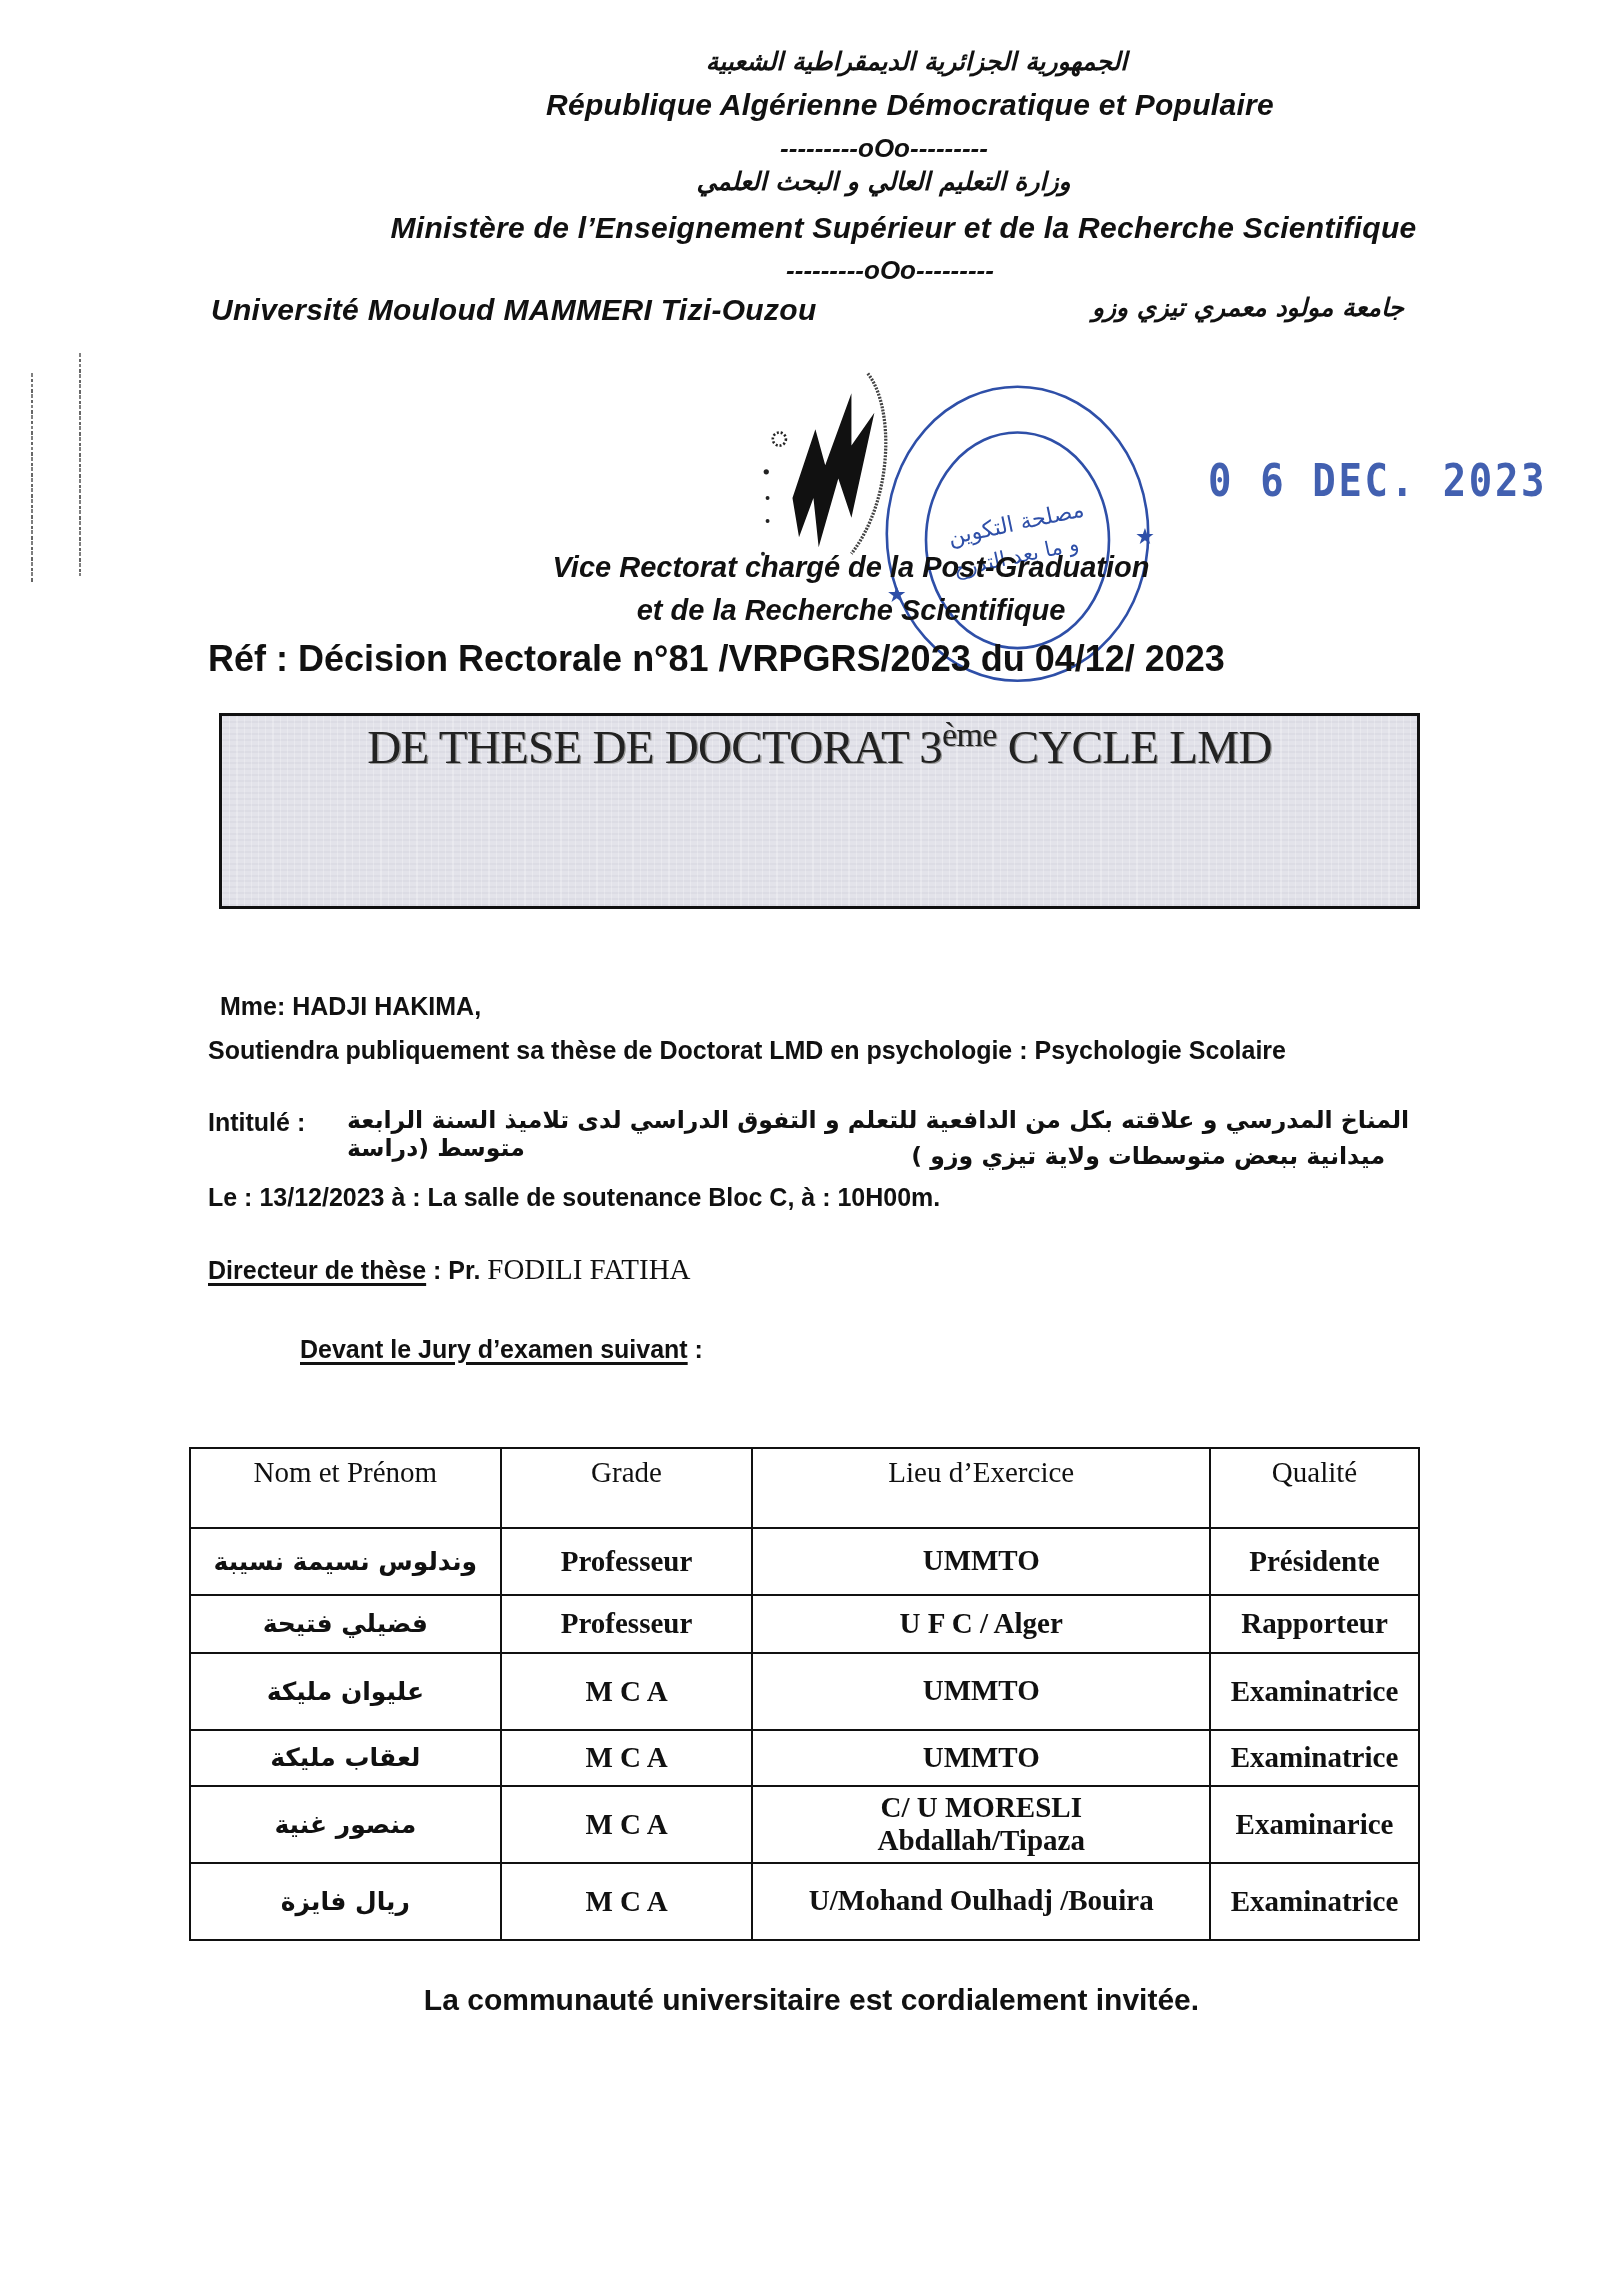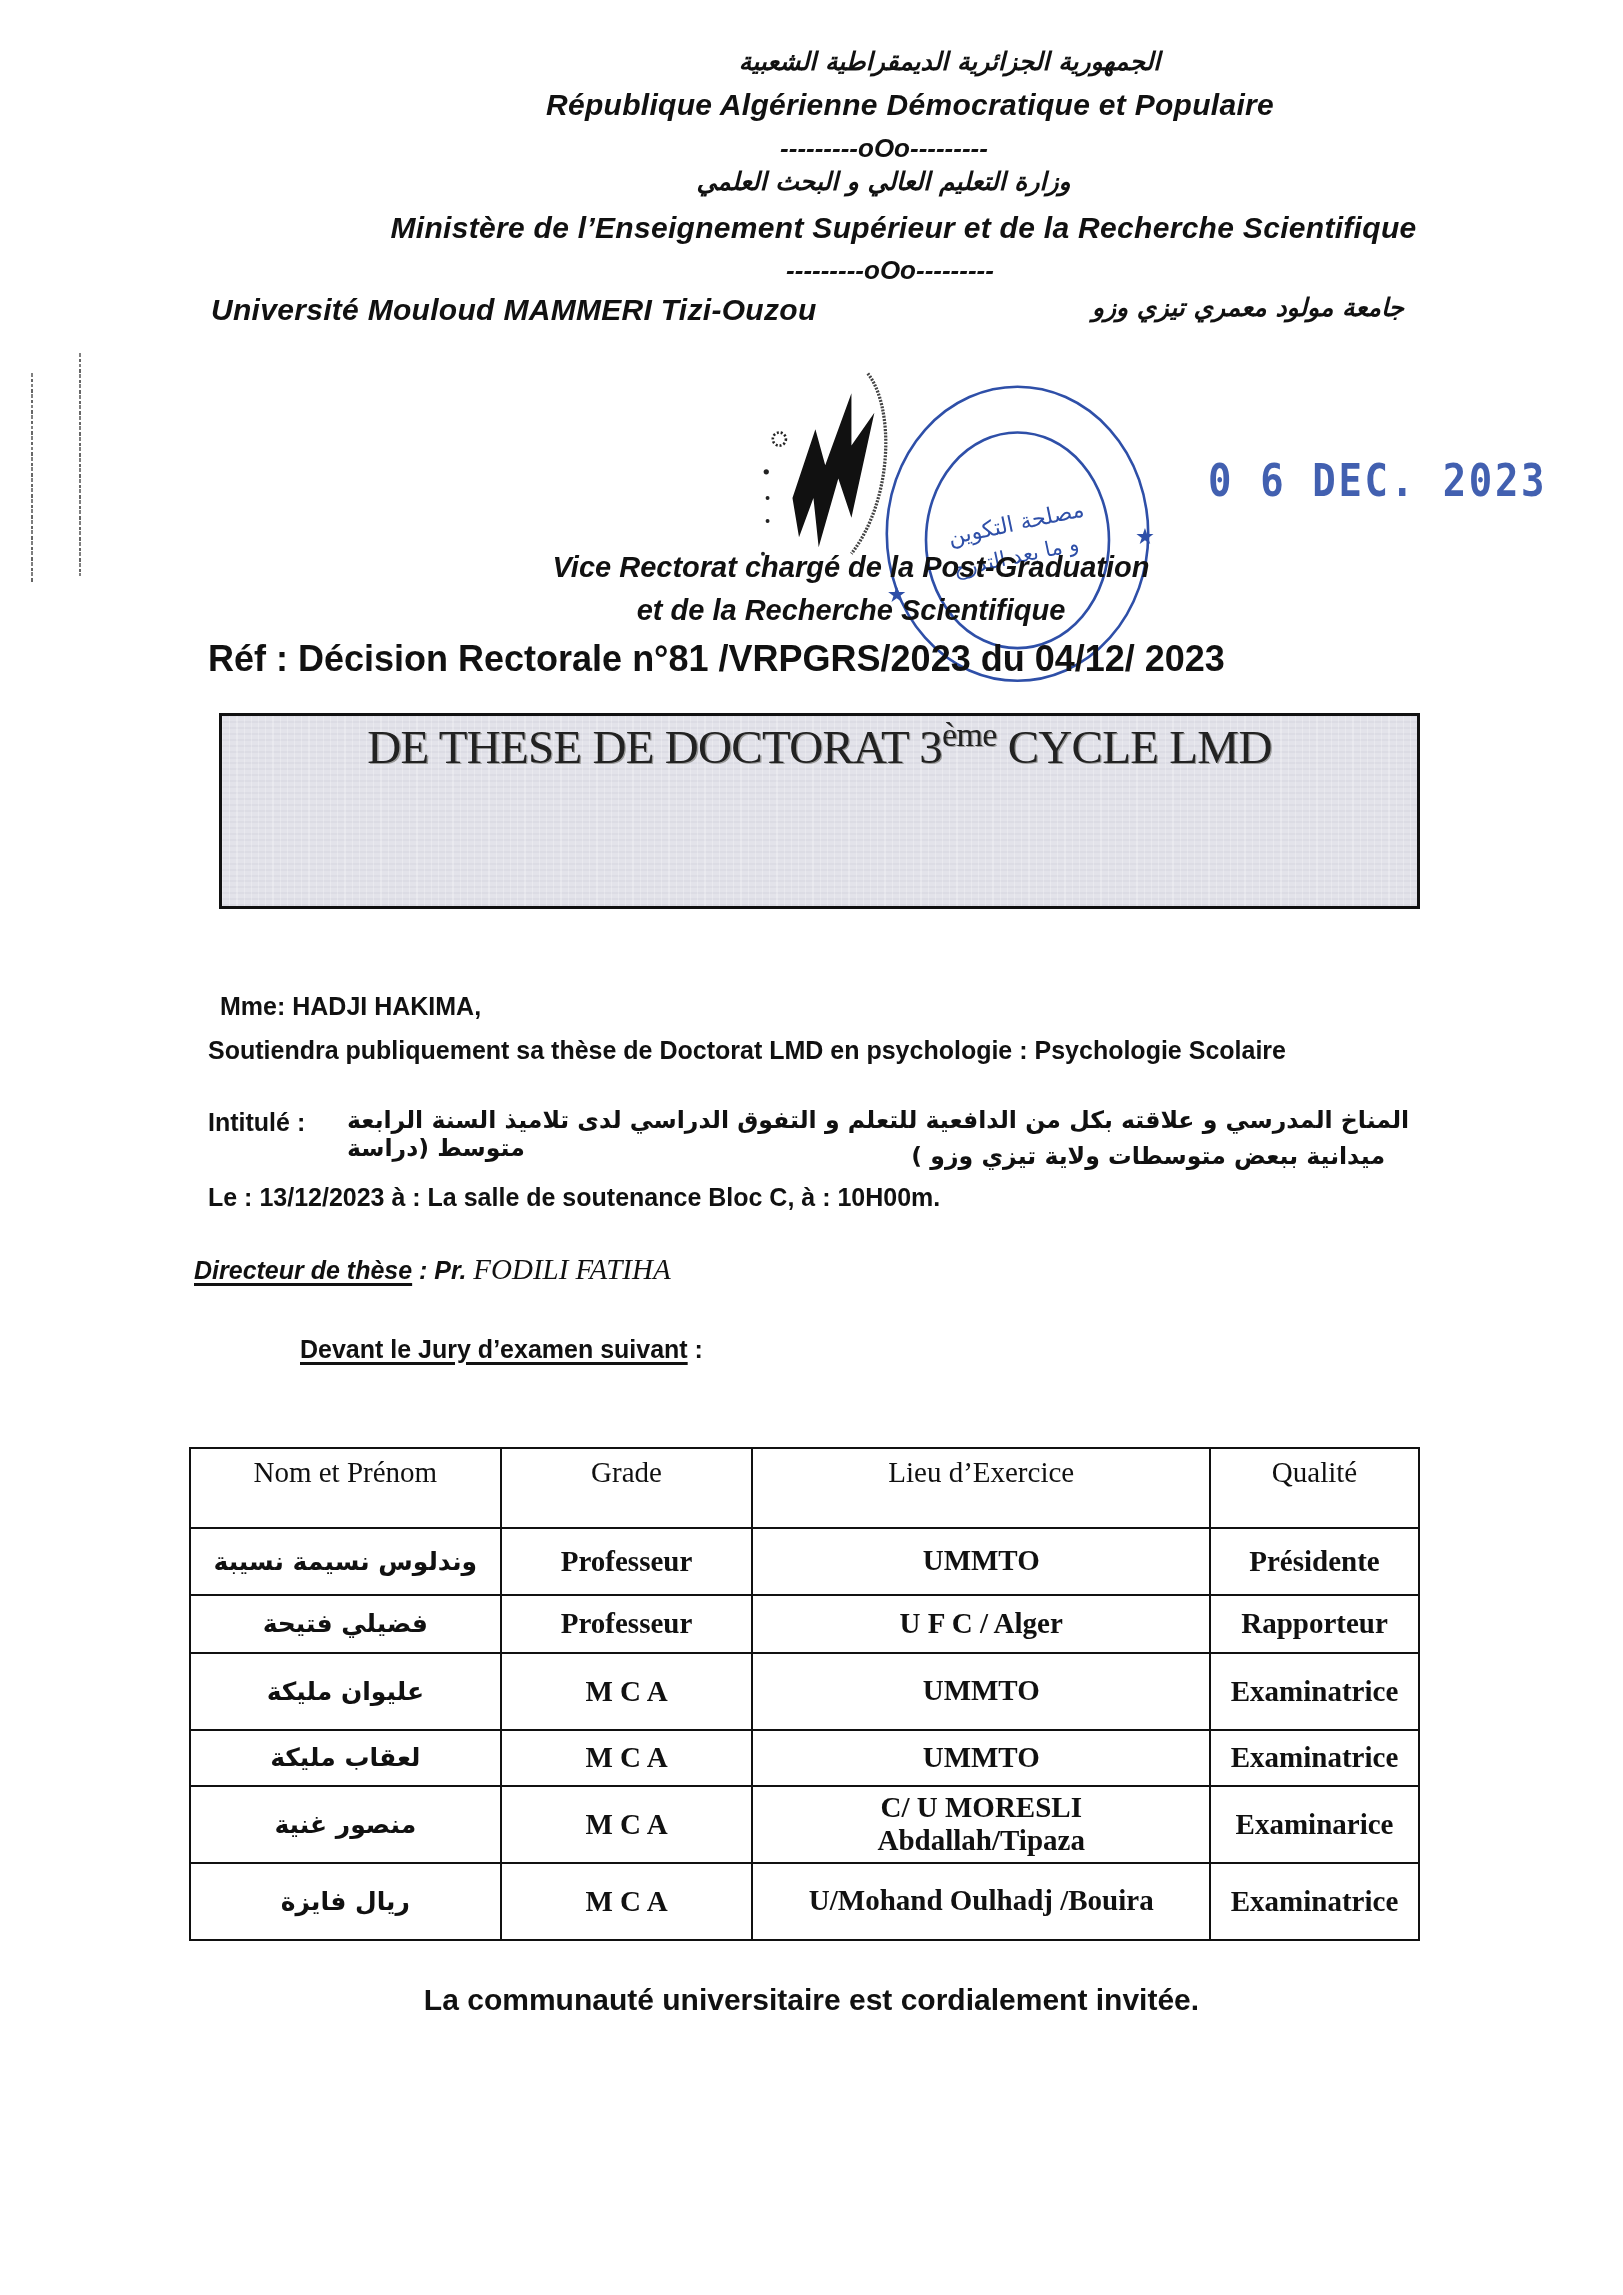--- a/index.html
+++ b/index.html
@@ -48,21 +48,21 @@
   #jury-table td.lieu { line-height: 1.15; }
 
   #closing { left: 0; width: 1623px; top: 1983px; font-family: "Liberation Sans", sans-serif; font-weight: bold; font-size: 30px; text-align: center; }
 </style>
 </head>
 <body>
 
 <div class="scan-line" style="left:31px; top:373px; height:209px;"></div>
 <div class="scan-line" style="left:79px; top:353px; height:223px;"></div>
 
-<div class="abs center ar-head" style="left:622px; width:655px; top:47px;">الجمهورية الجزائرية الديمقراطية الشعبية</div>
+<div class="abs center ar-head" style="left:589px; width:655px; top:47px;">الجمهورية الجزائرية الديمقراطية الشعبية</div>
 <div class="abs center fr-head" style="left:393px; width:1034px; top:88px;">République Algérienne Démocratique et Populaire</div>
 <div class="abs center ooo" style="left:655px; width:458px; top:133px;">---------oOo---------</div>
 <div class="abs center ar-head" style="left:589px; width:589px; top:167px;">وزارة التعليم العالي و البحث العلمي</div>
 <div class="abs center fr-head" style="left:249px; width:1309px; top:211px;">Ministère de l’Enseignement Supérieur et de la Recherche Scientifique</div>
 <div class="abs center ooo" style="left:661px; width:458px; top:255px;">---------oOo---------</div>
 <div class="abs fr-head" style="left:211px; top:293px;">Université Mouloud MAMMERI Tizi-Ouzou</div>
 <div class="abs ar-head" style="left:1021px; width:383px; top:293px; text-align:right;">جامعة مولود معمري تيزي وزو</div>
 
 <svg id="logo" class="abs" viewBox="0 0 230 290">
   <path d="M175 10 C 215 60, 215 200, 150 285" fill="none" stroke="#444" stroke-width="5" stroke-dasharray="3 2"></path>
@@ -101,21 +101,21 @@
   </div>
 </div>
 
 <div class="abs bt" style="left:220px; top:992px;">Mme: HADJI HAKIMA,</div>
 <div class="abs bt" style="left:208px; top:1031px; width:1257px; line-height:39px;">Soutiendra publiquement sa thèse de Doctorat LMD en psychologie : Psychologie Scolaire</div>
 <div class="abs bt" style="left:208px; top:1108px;">Intitulé :</div>
 <div class="abs ar-body" style="left:347px; width:1077px; top:1106px; text-align:left;">المناخ المدرسي و علاقته بكل من الدافعية للتعلم و التفوق الدراسي لدى تلاميذ السنة الرابعة متوسط (دراسة</div>
 <div class="abs ar-body" style="left:655px; width:730px; top:1142px; text-align:right;">ميدانية ببعض متوسطات ولاية تيزي وزو )</div>
 <div class="abs bt" style="left:208px; top:1183px;">Le : 13/12/2023  à : La salle de soutenance Bloc C, à : 10H00m.</div>
 
-<div class="abs bt" style="left:194px; top:1253px;font-style:italic;">
+<div class="abs bt" style="left:208px; top:1253px;">
   <span class="ul">Directeur de thèse</span><span> : Pr. </span><span class="serif-val">FODILI FATIHA</span>
 </div>
 
 <div class="abs bt" style="left:300px; top:1335px;">
   <span class="ul">Devant le Jury d’examen suivant</span><span> :</span>
 </div>
 
 <table id="jury-table">
   <colgroup>
     <col style="width:311px">

